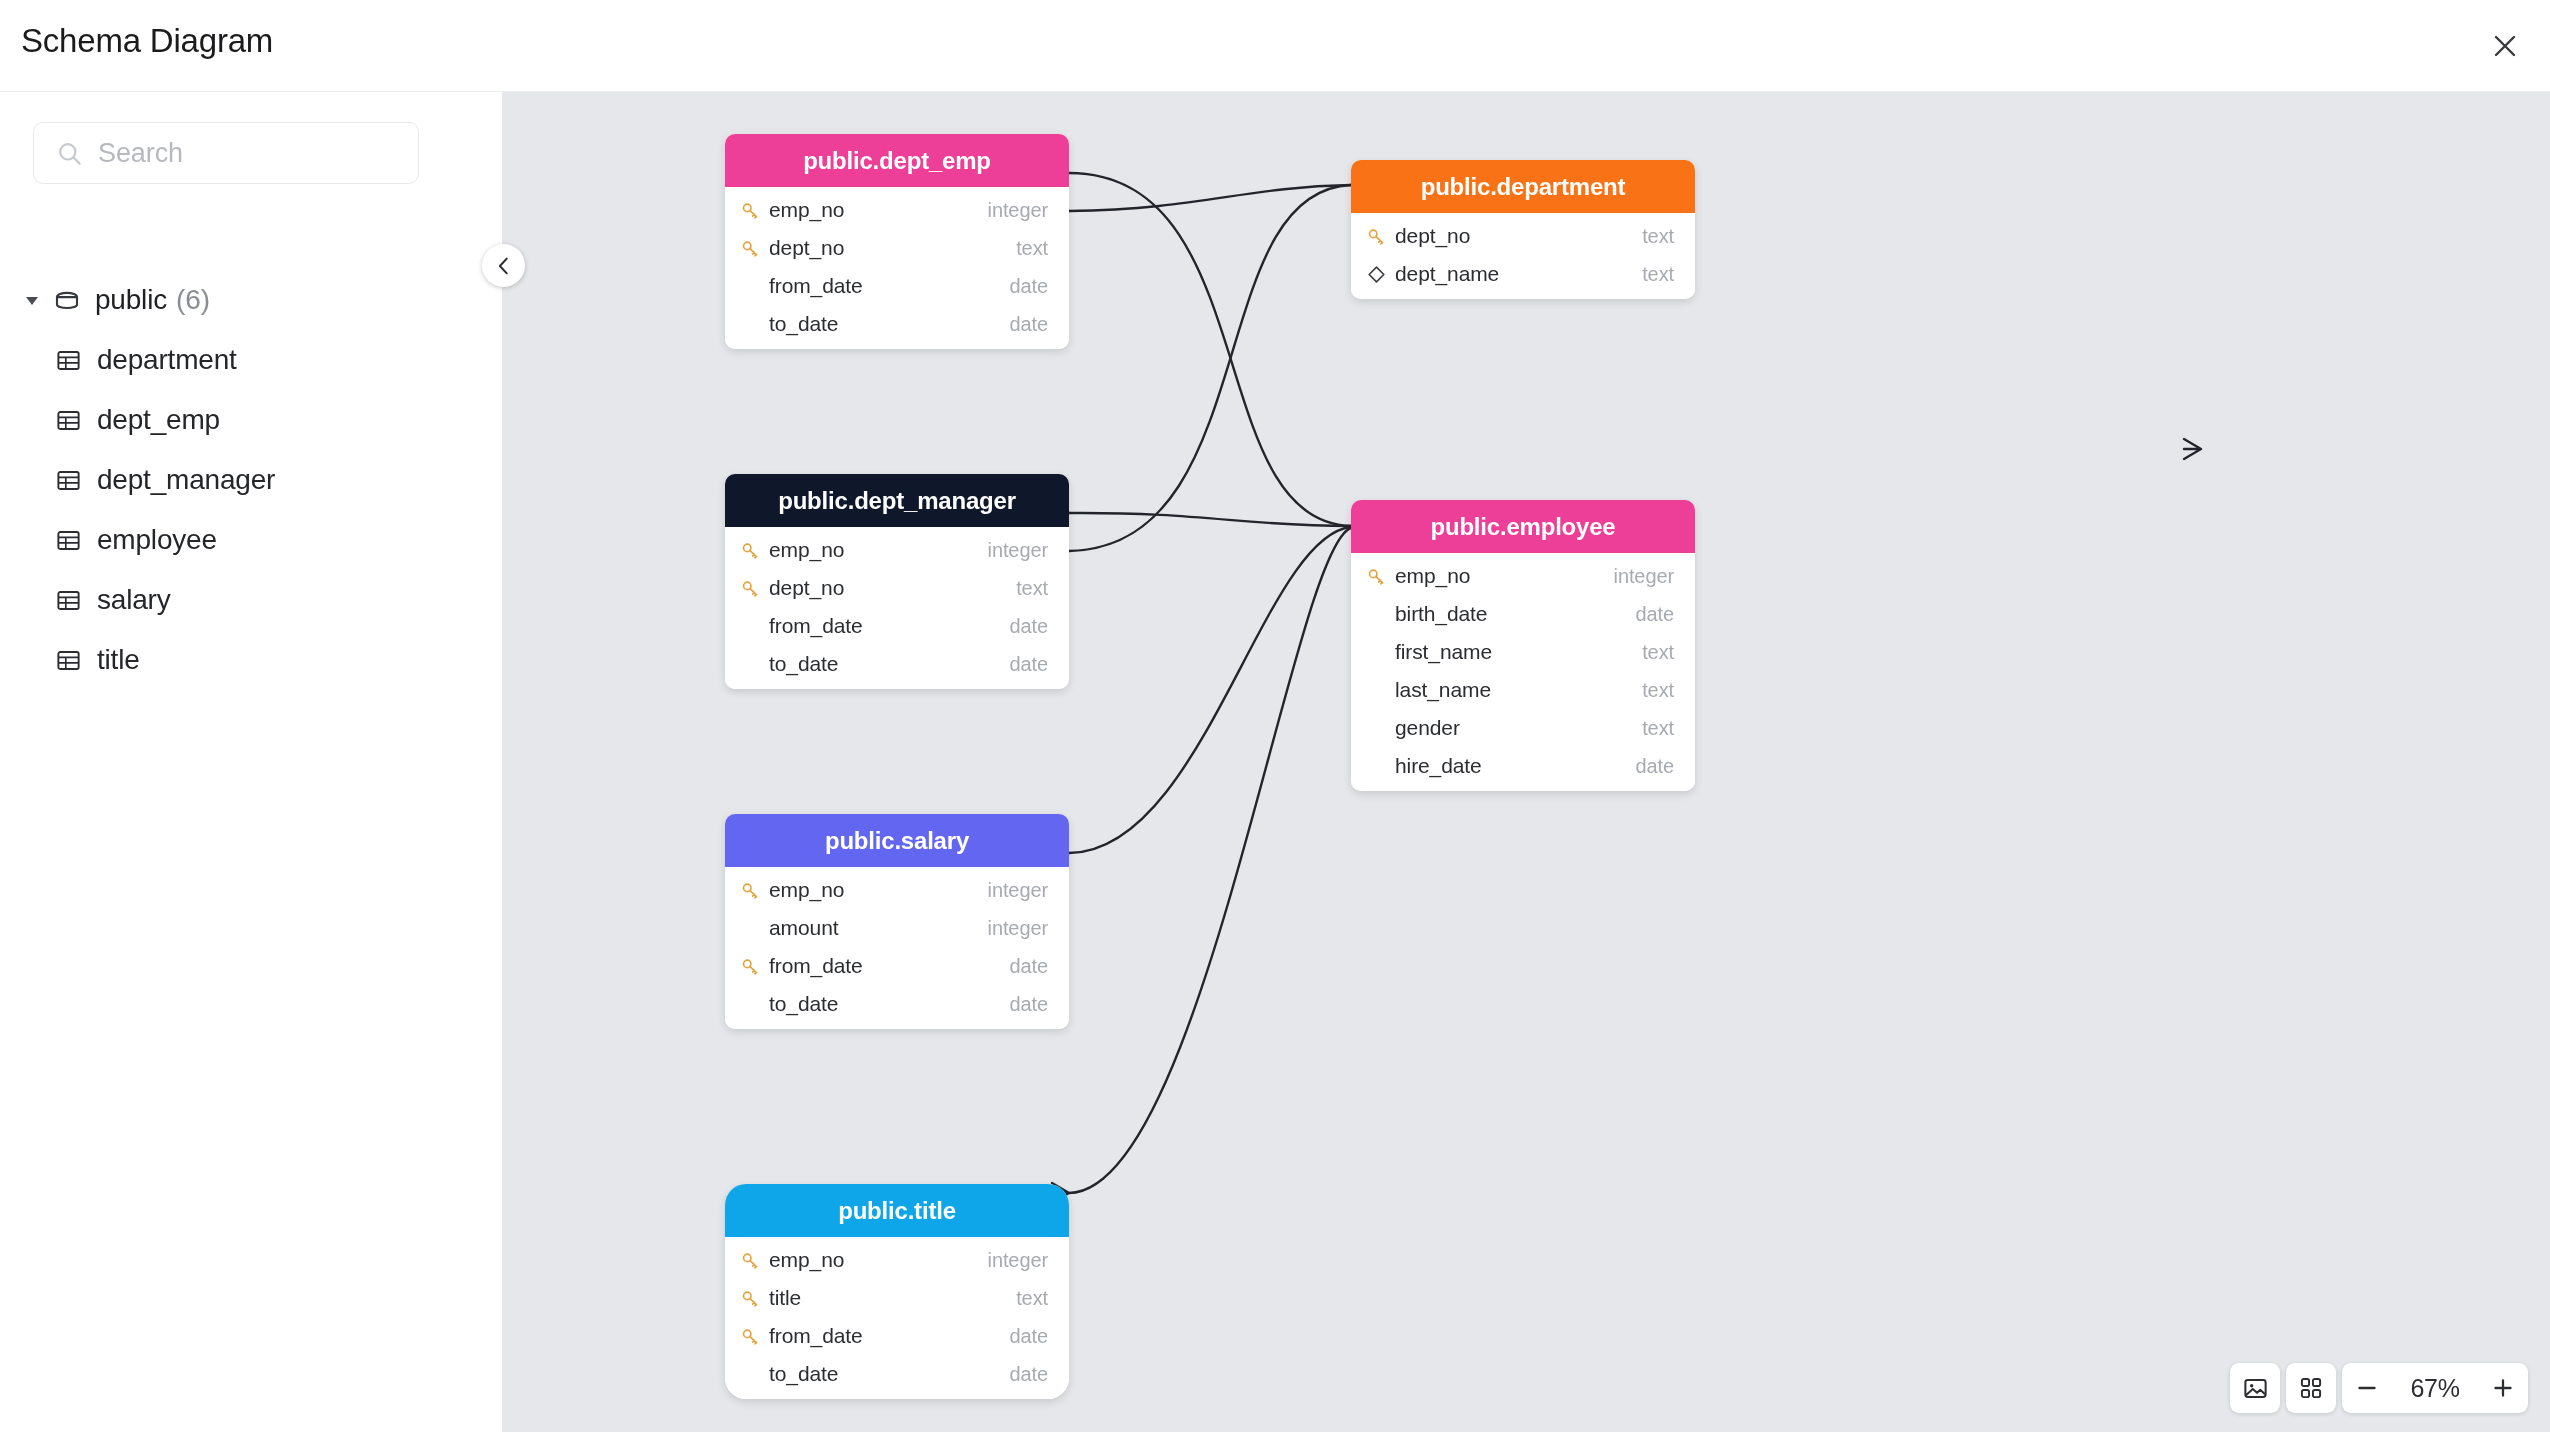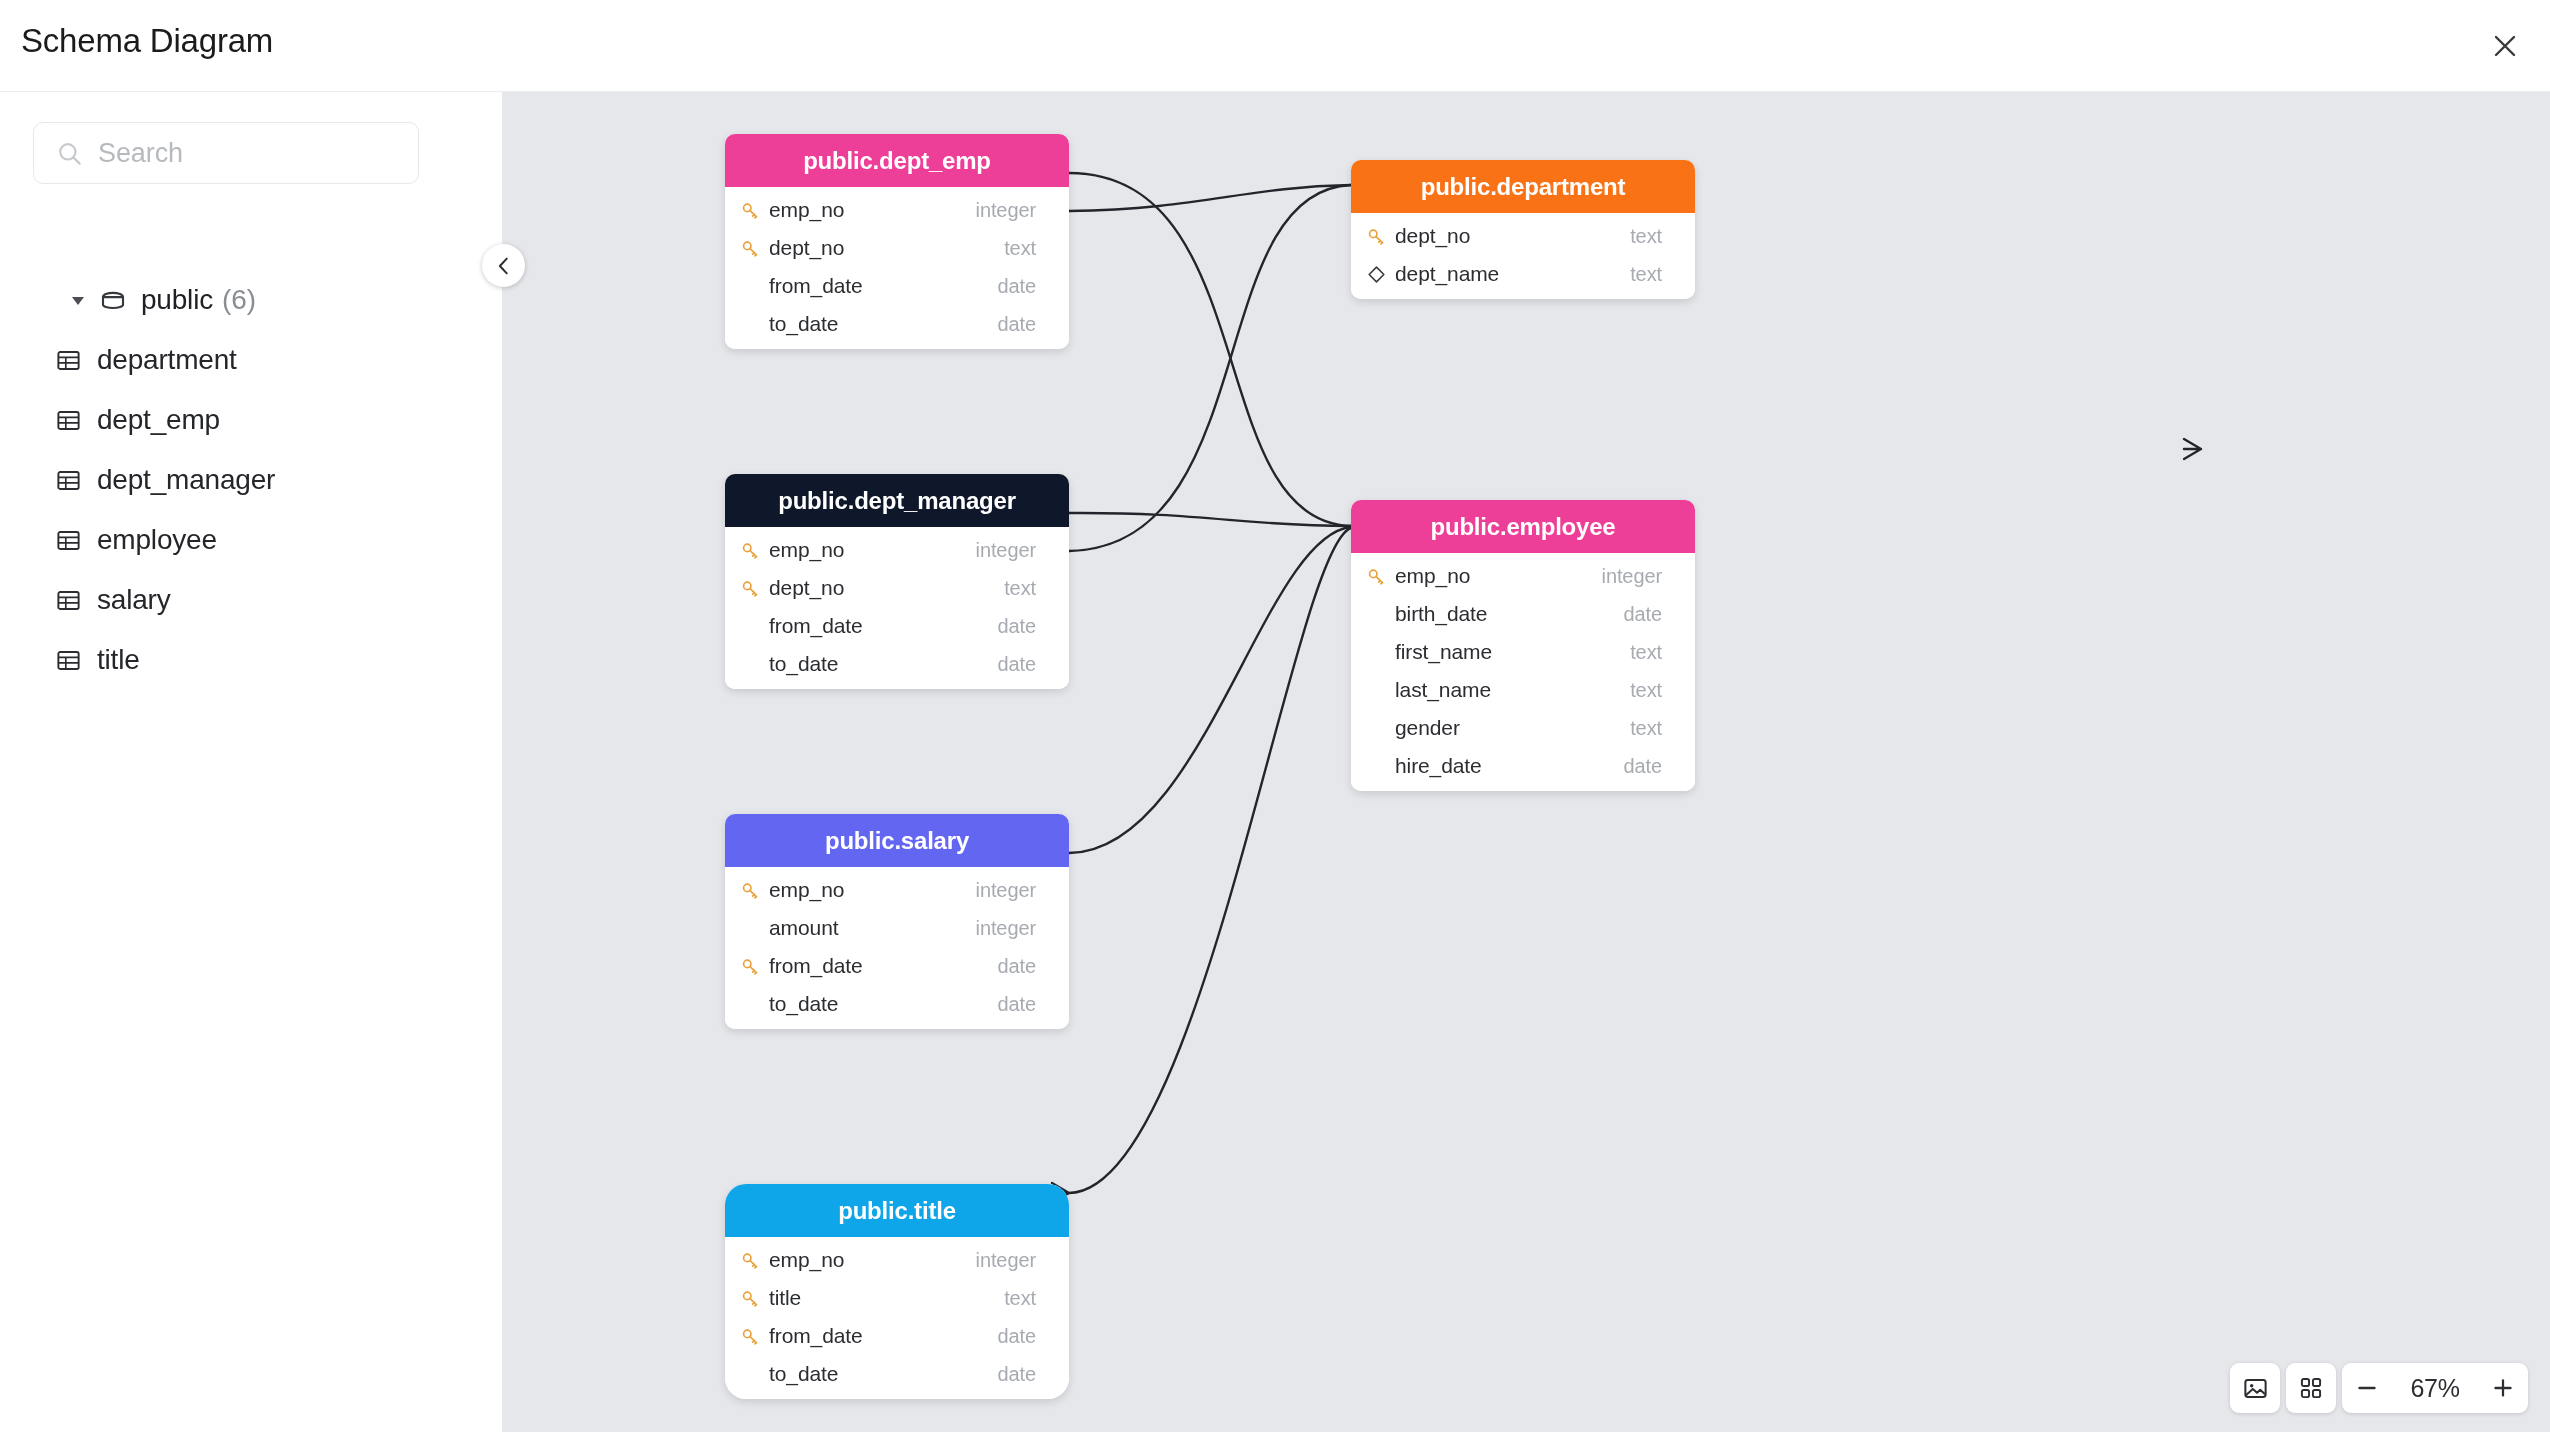--- a/index.html
+++ b/index.html
@@ -47,21 +47,21 @@
     cursor: text;
   }
   .search-icon { margin-left: 22px; width: 27px; height: 27px; flex: none; display:block; }
   .search-placeholder {
     margin-left: 15px; color: #b6b9bd; font-size: 27px; letter-spacing: -0.1px;
   }
 
   .tree { position: absolute; left: 0; top: 178px; width: 503px; }
   .tree-row {
     position: relative; display: flex; align-items: center;
-    height: 60px; cursor: pointer; padding-left: 66px;
+    height: 60px; cursor: pointer; padding-left: 20px;
   }
   .caret { width: 24px; height: 24px; flex: none; margin-right: 8px; display:block; }
   .schema-icon { width: 30px; height: 30px; flex: none; margin-right: 13px; display:block; }
   .schema-label { font-size: 28px; color: #1f2023; letter-spacing: -0.2px; }
   .schema-count { font-size: 28px; color: #8a8e94; margin-left: 9px; }
 
   .table-row { padding-left: 55px; height: 60px; }
   .table-icon { width: 27px; height: 27px; flex: none; margin-right: 15px; display:block; }
   .table-label { font-size: 28px; color: #24262a; letter-spacing: -0.2px; }
 
@@ -90,21 +90,21 @@
     border-radius: 10px;
     box-shadow: 0 3px 9px rgba(0,0,0,.13);
     overflow: hidden;
     cursor: grab;
     z-index: 10;
   }
   .node-head {
     height: 53px; display: flex; align-items: center; justify-content: center;
     font-size: 24px; font-weight: 700; color: #ffffff; letter-spacing: -0.2px;
   }
-  .node-body { padding: 4px 16px 6px 0; background:#fff; }
+  .node-body { padding: 4px 4px 6px 0; background:#fff; }
   .field {
     display: flex; align-items: center;
     height: 38px; padding: 0 17px 0 15px;
     cursor: pointer;
   }
   .field-key { width: 21px; height: 21px; flex: none; margin-right: 8px; display:block; }
   .field-key.blank { visibility: hidden; }
   .field-name { font-size: 21px; color: #2b2d31; letter-spacing: -0.1px; }
   .field-type { margin-left: auto; font-size: 20px; color: #a7abb1; letter-spacing: -0.1px; }
 

